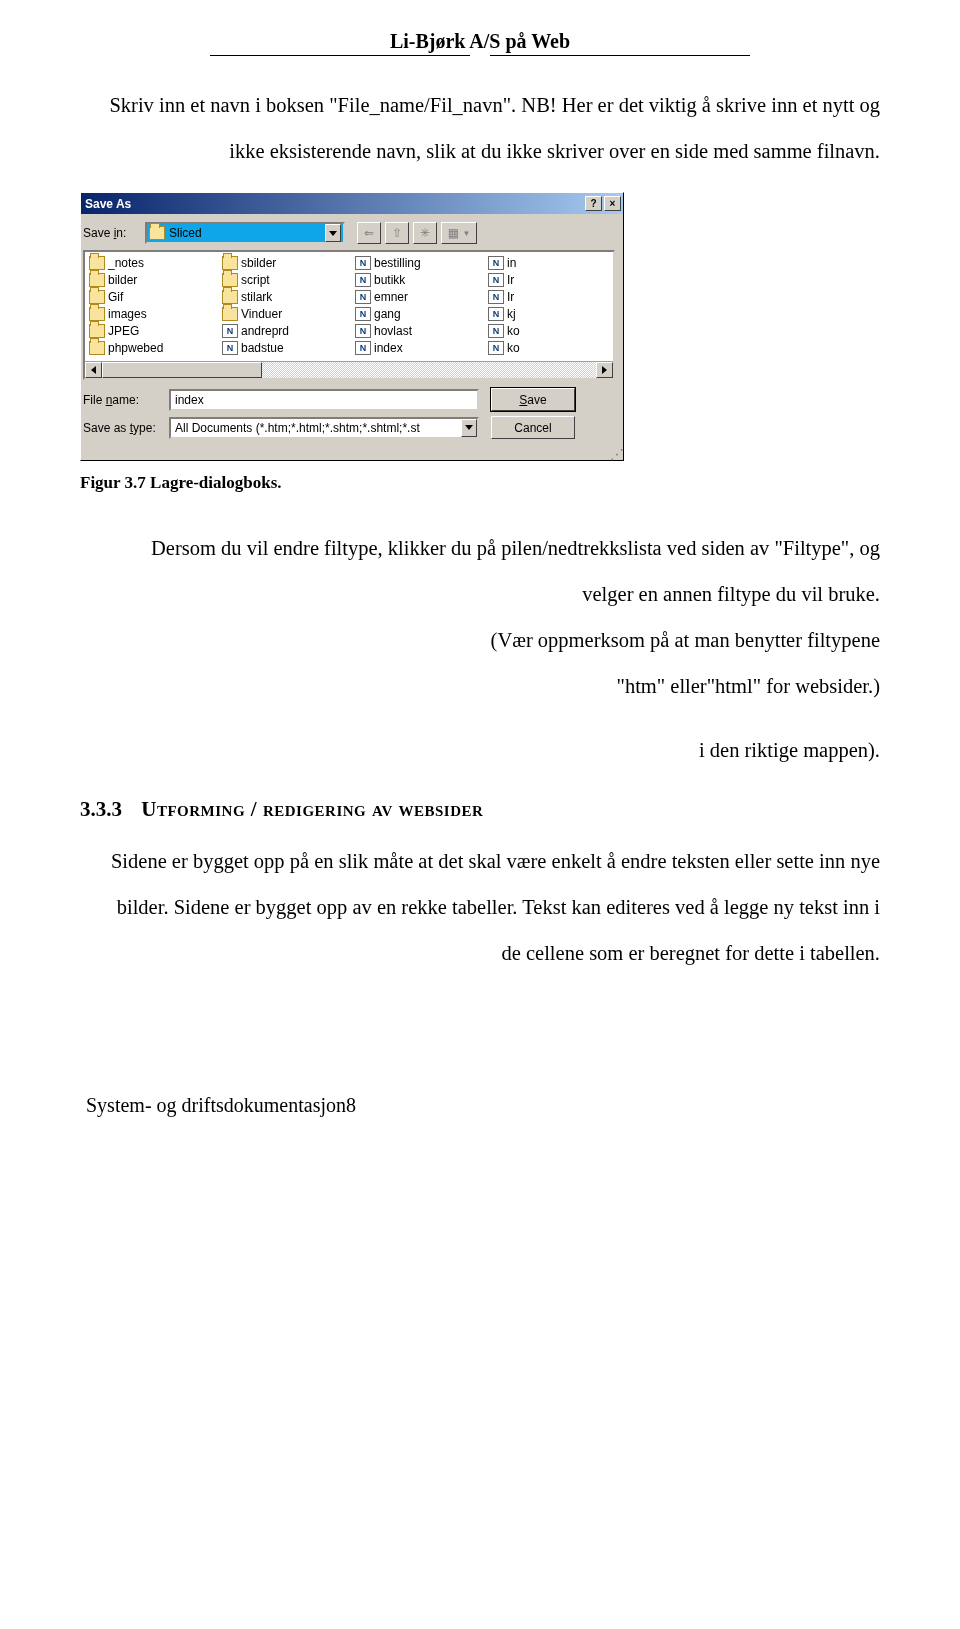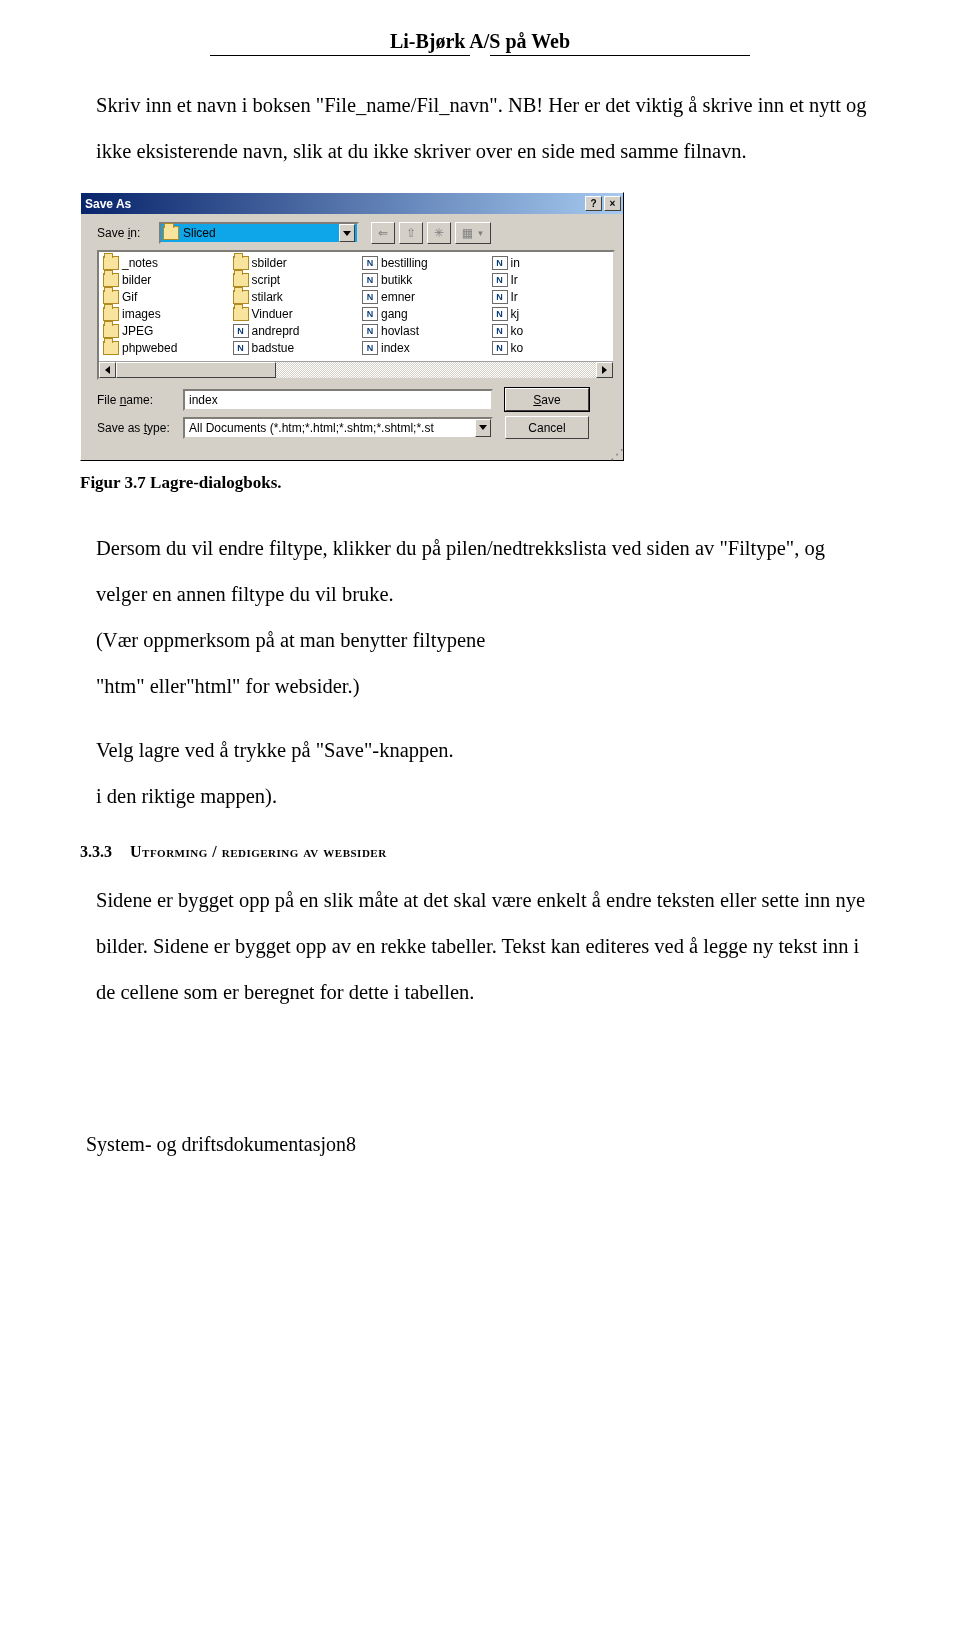--- a/index.html
+++ b/index.html
@@ -27,21 +27,21 @@
   }
   .hr-left, .hr-right {
     border-top: 1.5px solid #000;
   }
   .hr-left { width: 260px; margin-right: 10px; }
   .hr-right { width: 260px; margin-left: 10px; }
   .body-text {
     font-size: 20.5px;
     line-height: 2.05;
   }
-  .body-text p { margin: 0 0 4px 16px; }
+  .body-text p { margin: 0 0 4px 1px; text-align: right; }
   .spacer { height: 18px; }
 
   
   .dlg {
     width: 544px;
     background: #d4d0c8;
     border: 1px solid #000;
     border-top-color: #fff;
     border-left-color: #fff;
     font-family: Tahoma, Arial, sans-serif;
@@ -65,21 +65,21 @@
     background: #d4d0c8;
     border: 1px solid #fff;
     border-right-color: #404040;
     border-bottom-color: #404040;
     margin-left: 2px;
     display: flex; align-items: center; justify-content: center;
     font-size: 10px; font-weight: bold; color: #000;
     font-family: Arial, sans-serif;
     cursor: pointer;
   }
-  .dlg-body { padding: 8px 8px 6px 16px; }
+  .dlg-body { padding: 8px 8px 6px 2px; }
 
   .row { display: flex; align-items: center; margin-bottom: 6px; }
   .lbl { width: 62px; font-size: 12px; }
   .lbl .u { text-decoration: underline; }
 
   .savein-select {
     display: flex; align-items: center;
     width: 200px; height: 22px;
     background: #0ea5e9;
     border: 2px inset #d4d0c8;
@@ -203,21 +203,21 @@
     color:#808080; font-size:14px; line-height:8px;
     letter-spacing:-3px;
   }
 
   .fig-caption {
     font-weight: bold;
     font-size: 17px;
     margin: 12px 0 34px 0;
   }
   .sec-heading {
-    font-size: 16px;
+    font-size: 21px;
     margin: 26px 0 18px 0;
   }
   .sec-heading .num { font-weight: bold; margin-right: 14px; }
   .sec-heading .title { font-weight: bold; font-variant: small-caps; letter-spacing: 0.5px; }
 
   .footer {
     margin-top: 120px;
     display:flex; 
     font-size: 20px;
     padding: 0 6px;
@@ -411,21 +411,20 @@
   <div class="fig-caption">Figur 3.7 Lagre-dialogboks.</div>
 
   <div class="body-text">
     <p>Dersom du vil endre filtype, klikker du på pilen/nedtrekkslista ved siden av "Filtype", og</p>
     <p>velger en annen filtype du vil bruke.</p>
     <p>(Vær oppmerksom på at man benytter filtypene</p>
     <p>"htm" eller"html" for websider.)</p>
   </div>
   <div class="spacer"></div>
   <div class="body-text">
-    <p>Velg lagre ved å trykke på "Save"-knappen.</p>
     <p>i den riktige mappen).</p>
   </div>
 
   <div class="sec-heading">
     <span class="num">3.3.3</span>
     <span class="title">Utforming / redigering av websider</span>
   </div>
 
   <div class="body-text">
     <p>Sidene er bygget opp på en slik måte at det skal være enkelt å endre teksten eller sette inn nye</p>

